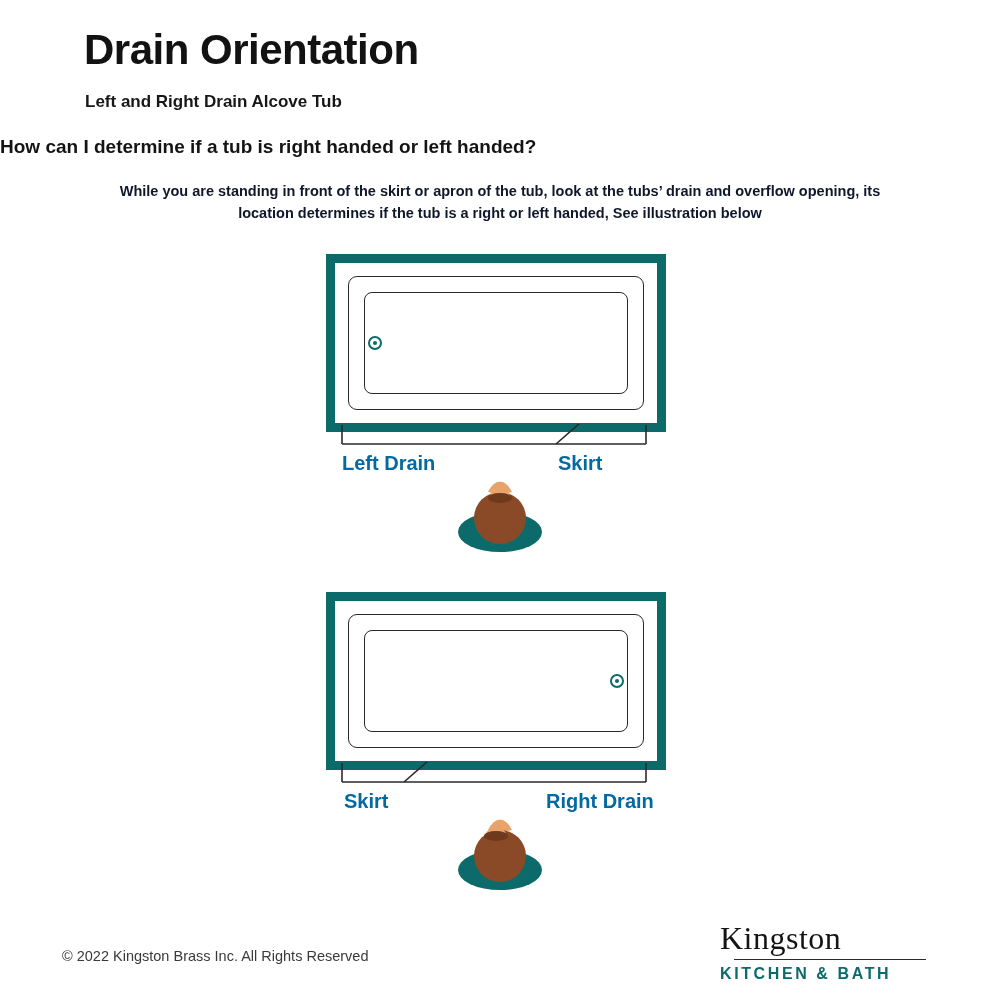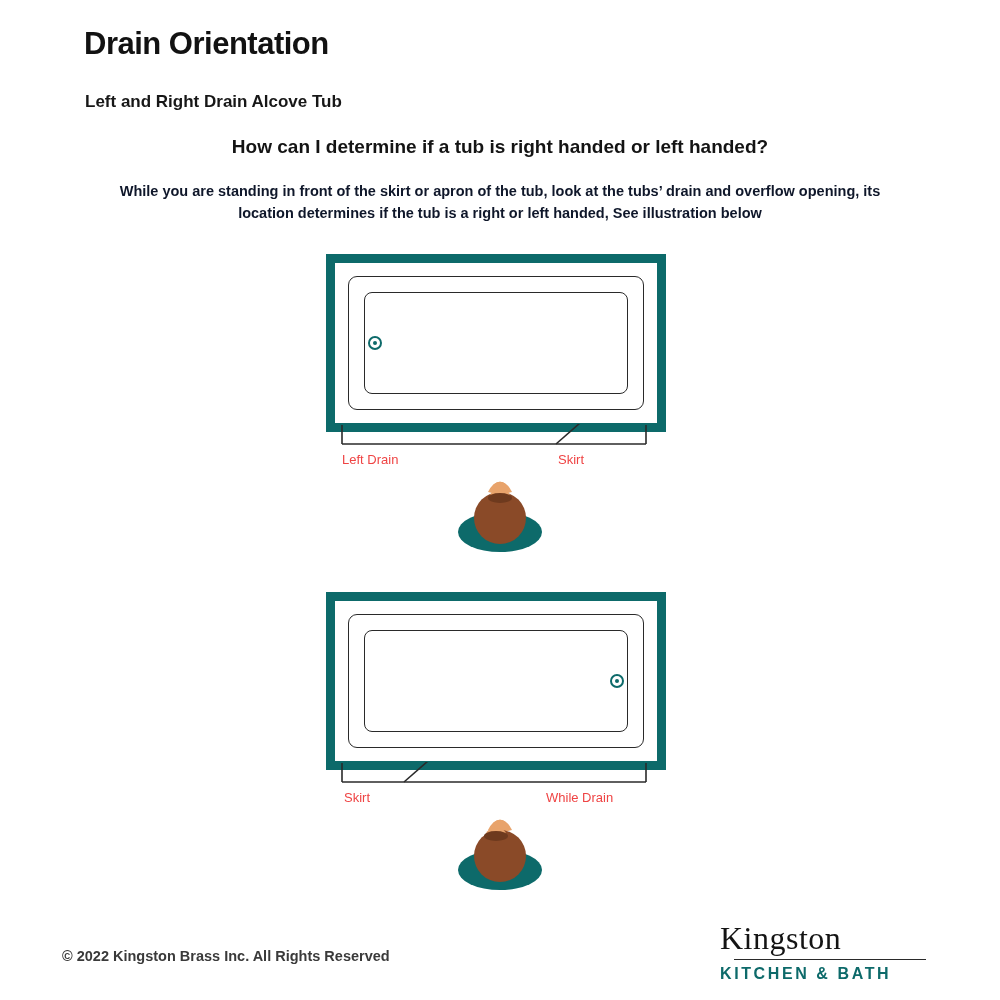--- a/index.html
+++ b/index.html
@@ -19,42 +19,41 @@
   .page {
     position: absolute;
     inset: 0;
   }
 
   
   .title {
     position: absolute;
     left: 84px;
     top: 26px;
-    font-size: 31px;
+    font-size: 42px;
     font-weight: 700;
     letter-spacing: -0.5px;
     color: #121212;
     white-space: nowrap;
   }
   .subtitle {
     position: absolute;
     left: 85px;
     top: 84px;
     font-size: 17px;
     font-weight: 700;
     color: #171717;
     white-space: nowrap;
     margin-top: 8px;
   }
   .question {
     position: absolute;
     left: 0;
     right: 0;
     top: 136px;
-    text-align: center;
     font-size: 19px;
     font-weight: 700;
     color: #141414;
   }
   .blurb {
     position: absolute;
     left: 100px;
     width: 800px;
     top: 180px;
     text-align: center;
@@ -112,42 +111,41 @@
     left: 3px;
     top: 3px;
     width: 4px;
     height: 4px;
     border-radius: 50%;
     background: #0d6a6a;
   }
 
   .caption {
     position: absolute;
-    font-size: 13px;
-    font-weight: 400;
-    color: #ef4444;
+    font-size: 20px;
+    font-weight: 700;
+    color: #0369a1;
     white-space: nowrap;
   }
 
   
   .person {
     position: absolute;
     width: 120px;
     height: 110px;
   }
 
   
   .copyright {
     position: absolute;
     left: 62px;
     top: 948px;
     font-size: 14.5px;
     color: #3a3a3a;
     white-space: nowrap;
-    font-weight: bold;
   }
   .brand {
     position: absolute;
     right: 60px;
     top: 922px;
     text-align: left;
     width: 220px;
   }
   .brand-name {
     font-family: "Liberation Serif", serif;
@@ -220,21 +218,21 @@
   </div>
 
   <svg style="position:absolute; left:326px; top:762px; width:340px; height:40px;">
     <line x1="16" y1="1" x2="16" y2="20" stroke="#2a2a2a" stroke-width="1.6"></line>
     <line x1="16" y1="20" x2="320" y2="20" stroke="#2a2a2a" stroke-width="1.6"></line>
     <line x1="320" y1="20" x2="320" y2="1" stroke="#2a2a2a" stroke-width="1.6"></line>
     <line x1="78" y1="20" x2="110" y2="-8" stroke="#2a2a2a" stroke-width="1.6"></line>
   </svg>
 
   <div class="caption" style="left:344px; top:790px;">Skirt</div>
-  <div class="caption" style="left:546px; top:790px;">While Drain</div>
+  <div class="caption" style="left:546px; top:790px;">Right Drain</div>
 
   <svg class="person" style="left:440px; top:788px; width:120px; height:110px;" viewBox="0 0 120 110">
     <path d="M36 96 C30 70 36 52 52 48 L58 60 C46 64 44 78 48 96 Z" fill="#0d6a6a"></path>
     <path d="M84 96 C90 70 84 52 68 48 L62 60 C74 64 76 78 72 96 Z" fill="#0d6a6a"></path>
     <path d="M48 42 q6 -12 14 -10 q4 1 4 5 q0 5 -6 8 z" fill="#e8a36b"></path>
     <path d="M72 42 q-6 -12 -14 -10 q-4 1 -4 5 q0 5 6 8 z" fill="#e8a36b"></path>
     <ellipse cx="60" cy="82" rx="42" ry="20" fill="#0d6a6a"></ellipse>
     <circle cx="60" cy="68" r="26" fill="#8a4a28"></circle>
     <ellipse cx="56" cy="46" rx="10" ry="6" fill="#e8a36b"></ellipse>
     <ellipse cx="56" cy="48" rx="12" ry="5" fill="#6e3a1e"></ellipse>

